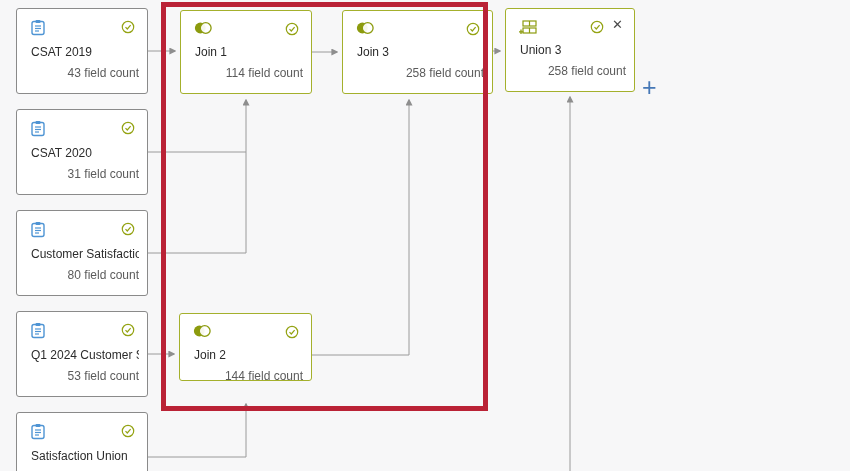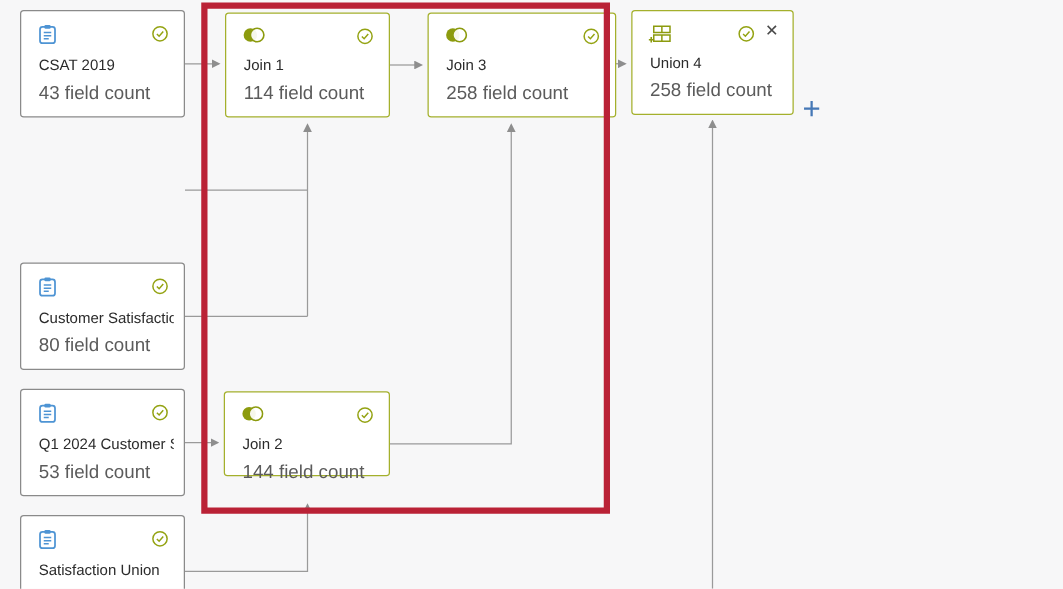--- a/index.html
+++ b/index.html
@@ -24,21 +24,21 @@
     font-size:13px;color:#4a4a4a;line-height:14px;cursor:pointer;
   }
   .card .status.shift{right:30px;}
   .card .title{
     position:absolute;left:14px;top:36px;right:8px;
     font-size:12px;color:#2b2b2b;white-space:nowrap;overflow:hidden;
   }
   .card.op .title{top:34px;}
   .card .count{
     position:absolute;left:14px;top:57px;right:8px;
-    font-size:15px;color:#5b5b5b;white-space:nowrap;
+    font-size:12px;color:#5b5b5b;white-space:nowrap;text-align:right;
   }
   .card.op .count{top:55px;}
   .highlight-rect{
     position:absolute;z-index:3;box-sizing:border-box;
     left:161px;top:2px;width:327px;height:409px;
     border:5px solid #ba2236;pointer-events:none;
   }
   .add-node{
     position:absolute;z-index:2;left:642px;top:74px;
     font-size:25px;font-weight:400;color:#4678b6;cursor:pointer;line-height:26px;
@@ -82,20 +82,39 @@
     <span class="status">
       <svg width="14" height="14" viewBox="0 0 14 14">
           <circle cx="7" cy="7" r="5.7" fill="none" stroke="#94a313" stroke-width="1.2"></circle>
           <path d="M4.5 7.2 L6.3 9 L9.6 5.2" fill="none" stroke="#94a313" stroke-width="1.2"></path>
         </svg>
     </span>
     <div class="title">CSAT 2019</div>
     <div class="count">43 field count</div>
   </div>
 
+  <div class="card" style="left:16px;top:109px;">
+    <span class="icn">
+      <svg width="16" height="17" viewBox="0 0 16 17">
+          <rect x="2" y="2.5" width="12" height="13" rx="2" fill="none" stroke="#4e94d4" stroke-width="1.4"></rect>
+          <rect x="5.5" y="1" width="5" height="3" rx="1" fill="#4e94d4"></rect>
+          <line x1="5" y1="7" x2="11" y2="7" stroke="#4e94d4" stroke-width="1.2"></line>
+          <line x1="5" y1="9.5" x2="11" y2="9.5" stroke="#4e94d4" stroke-width="1.2"></line>
+          <line x1="5" y1="12" x2="9" y2="12" stroke="#4e94d4" stroke-width="1.2"></line>
+        </svg>
+    </span>
+    <span class="status">
+      <svg width="14" height="14" viewBox="0 0 14 14">
+          <circle cx="7" cy="7" r="5.7" fill="none" stroke="#94a313" stroke-width="1.2"></circle>
+          <path d="M4.5 7.2 L6.3 9 L9.6 5.2" fill="none" stroke="#94a313" stroke-width="1.2"></path>
+        </svg>
+    </span>
+    <div class="title">CSAT 2020</div>
+    <div class="count">31 field count</div>
+  </div>
 
   <div class="card" style="left:16px;top:210px;">
     <span class="icn">
       <svg width="16" height="17" viewBox="0 0 16 17">
           <rect x="2" y="2.5" width="12" height="13" rx="2" fill="none" stroke="#4e94d4" stroke-width="1.4"></rect>
           <rect x="5.5" y="1" width="5" height="3" rx="1" fill="#4e94d4"></rect>
           <line x1="5" y1="7" x2="11" y2="7" stroke="#4e94d4" stroke-width="1.2"></line>
           <line x1="5" y1="9.5" x2="11" y2="9.5" stroke="#4e94d4" stroke-width="1.2"></line>
           <line x1="5" y1="12" x2="9" y2="12" stroke="#4e94d4" stroke-width="1.2"></line>
         </svg>
@@ -211,21 +230,21 @@
           <path d="M1.5 11.5 V16 M-0.8 13.8 H3.8" transform="translate(0.5,-1)" stroke="#8c9b0e" stroke-width="1.3" fill="none"></path>
         </svg>
     </span>
     <span class="status shift">
       <svg width="14" height="14" viewBox="0 0 14 14">
           <circle cx="7" cy="7" r="5.7" fill="none" stroke="#94a313" stroke-width="1.2"></circle>
           <path d="M4.5 7.2 L6.3 9 L9.6 5.2" fill="none" stroke="#94a313" stroke-width="1.2"></path>
         </svg>
     </span>
     <span class="closer">✕</span>
-    <div class="title">Union 4</div>
+    <div class="title">Union 3</div>
     <div class="count">258 field count</div>
   </div>
 
   <div class="highlight-rect"></div>
 
   <div class="add-node">+</div>
 
 </div>
 
 </body></html>

